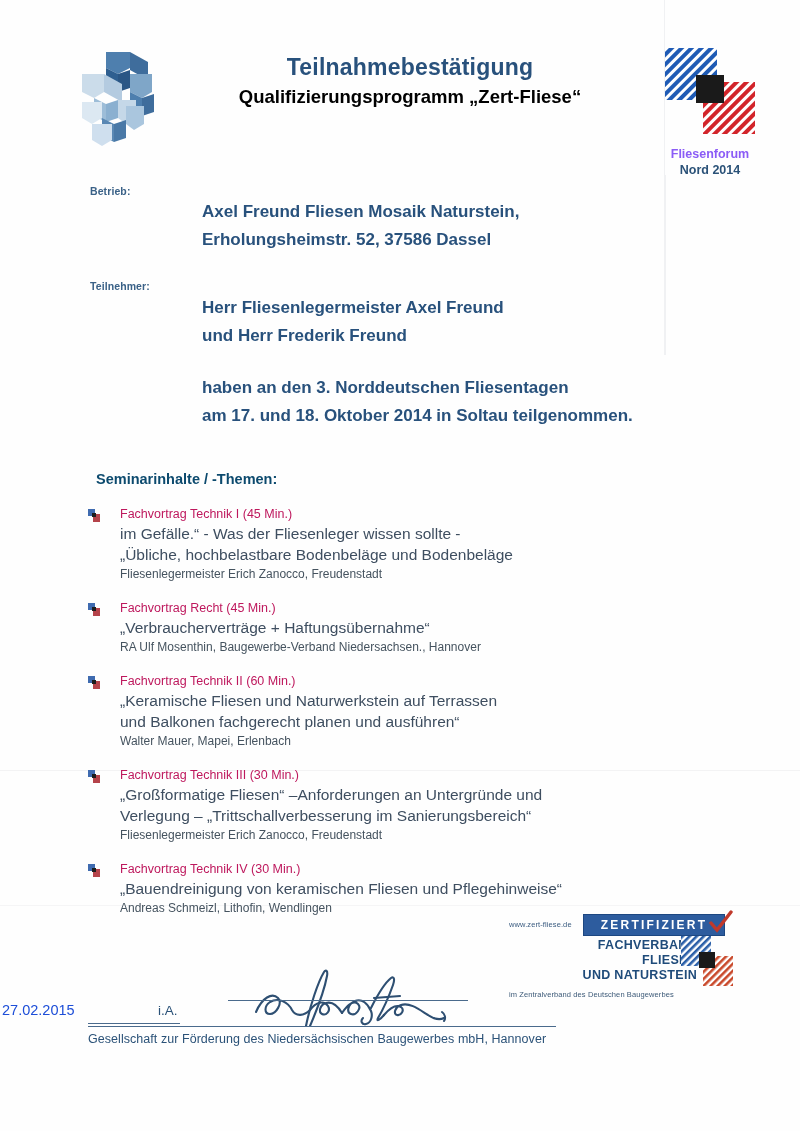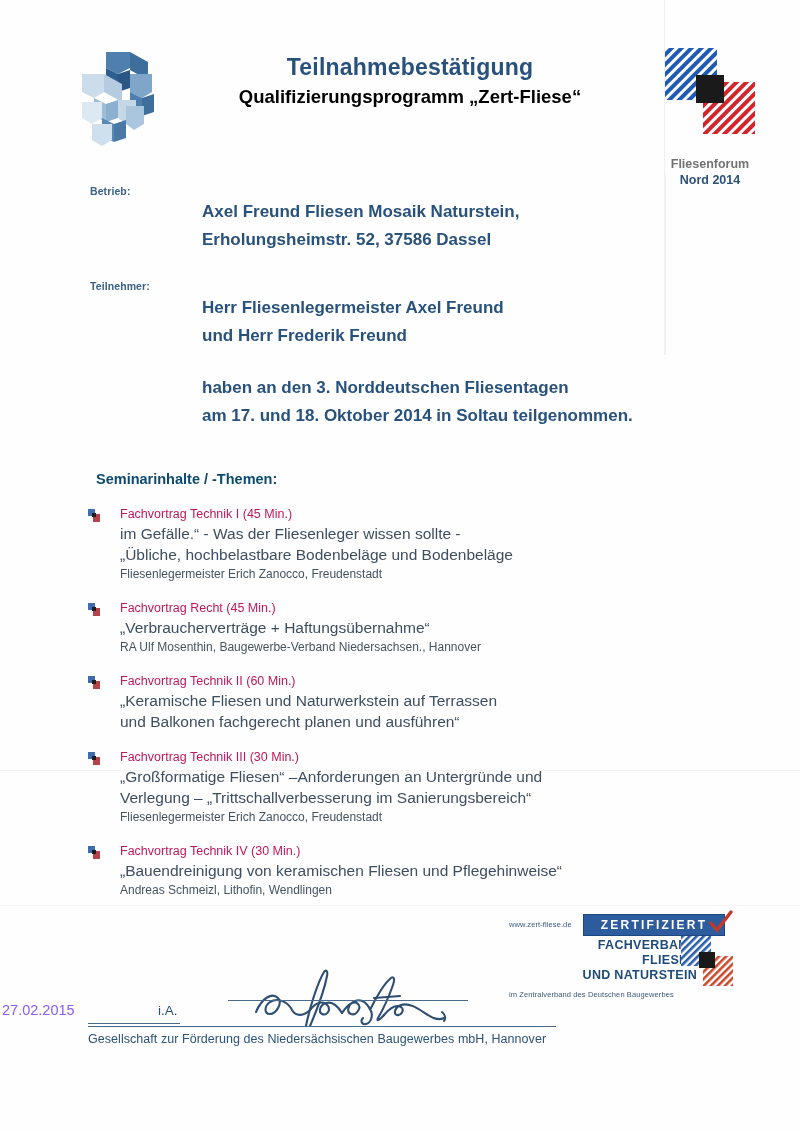--- a/index.html
+++ b/index.html
@@ -73,23 +73,23 @@
     text-align: center;
   }
   .forum-tiles {
     position: relative;
     width: 96px; height: 96px;
     margin: 0 auto;
   }
   .forum-name {
     font-size: 12.5px;
     font-weight: bold;
-    color: #737373;
+    color: #8b5cf6;
     line-height: 16px;
-    margin-top: 15px;
+    margin-top: 5px;
   }
   .forum-year {
     font-size: 12.5px;
     font-weight: bold;
     color: #2b5278;
     line-height: 16px;
   }
 
   
   .field-label {
@@ -209,21 +209,21 @@
     position: absolute;
     left: 4px; top: 82px;
     font-size: 7.5px;
     color: #3d5a78;
     letter-spacing: .1px;
   }
   .sig-date {
     position: absolute;
     left: 2px; top: 1002px;
     font-size: 14.5px;
-    color: #8b5cf6;
+    color: #1d4ed8;
   }
   .sig-ia {
     position: absolute;
     left: 158px; top: 1003px;
     font-size: 13.5px;
     color: #2b5278;
   }
   .sig-rule-left {
     position: absolute;
     left: 88px; top: 1023px;
@@ -371,20 +371,21 @@
       <span class="bullet-icon">
         <svg viewBox="0 0 13 14" width="13" height="14" aria-hidden="true">
           <rect x="0" y="0" width="7" height="7" fill="#3f6bb0"></rect>
           <rect x="5" y="5" width="7" height="8" fill="#b5434a"></rect>
           <rect x="4" y="4" width="4" height="4" fill="#1d1d1d"></rect>
         </svg>
       </span>
       <div class="sem-head">Fachvortrag Technik II (60 Min.)</div>
       <div class="sem-title">„Keramische Fliesen und Naturwerkstein auf Terrassen</div>
       <div class="sem-title">und Balkonen fachgerecht planen und ausführen“</div>
+      <div class="sem-speaker">Walter Mauer, Mapei, Erlenbach</div>
     </div>
 
     <div class="seminar-item">
       <span class="bullet-icon">
         <svg viewBox="0 0 13 14" width="13" height="14" aria-hidden="true">
           <rect x="0" y="0" width="7" height="7" fill="#3f6bb0"></rect>
           <rect x="5" y="5" width="7" height="8" fill="#b5434a"></rect>
           <rect x="4" y="4" width="4" height="4" fill="#1d1d1d"></rect>
         </svg>
       </span>

